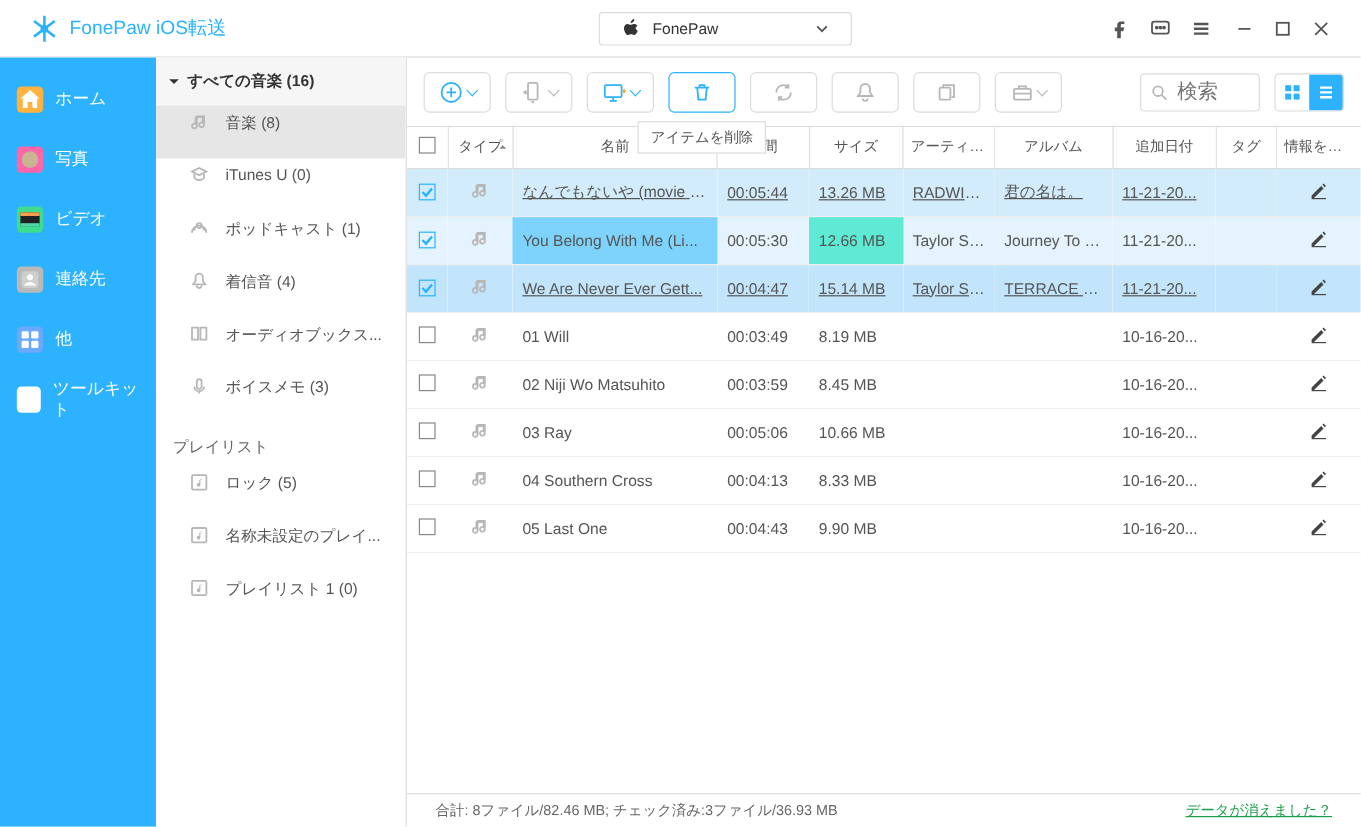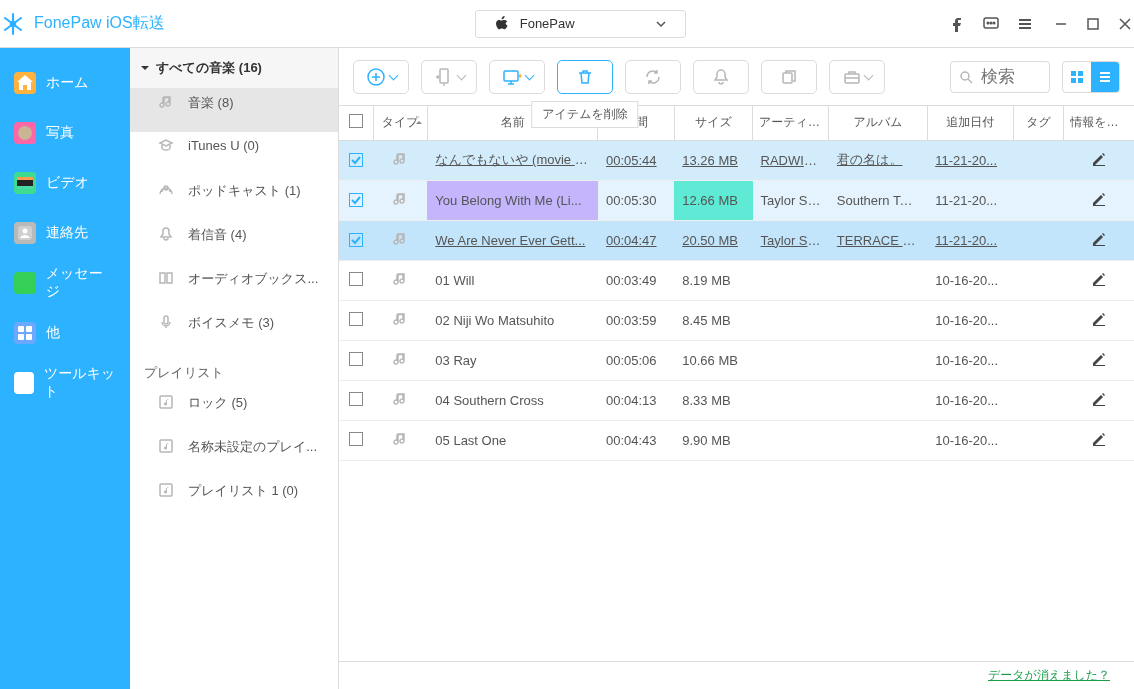--- a/index.html
+++ b/index.html
@@ -9,21 +9,21 @@
     --sel-blue:#c3e5fb;
     --border:#dcdcdc;
     --bg-gray:#f6f6f6;
     --gray-ico:#b7b7b7;
     --text:#4a4a4a;
     --text-light:#8c8c8c;
   }
   *{box-sizing:border-box;font-family:"Segoe UI","Meiryo",sans-serif;}
   body{margin:0;width:1134px;height:689px;overflow:hidden;background:#fff;color:var(--text);font-size:13px;}
   
-  .titlebar{height:48px;display:flex;align-items:center;padding:0 0;border-bottom:1px solid var(--border);}
+  .titlebar{height:48px;display:flex;align-items:center;padding:0 24px;border-bottom:1px solid var(--border);}
   .logo{display:flex;align-items:center;gap:8px;color:var(--blue);font-size:16px;font-weight:500;}
   .device-sel{flex:none;margin-left:310px;display:flex;align-items:center;gap:10px;padding:4px 18px;border:1px solid var(--border);border-radius:3px;cursor:pointer;color:#333;}
   .title-sp{flex:1;}
   .title-icons{display:flex;align-items:center;gap:16px;}
   .title-icons svg, .win-btn svg{stroke:#555;}
   .win-btns{display:flex;align-items:center;gap:14px;margin-left:18px;}
   .win-btn{width:18px;height:18px;display:flex;align-items:center;justify-content:center;cursor:pointer;}
   
   .layout{display:flex;height:calc(100% - 48px);}
   .nav{width:130px;background:var(--blue);color:#fff;display:flex;flex-direction:column;padding-top:10px;}
@@ -169,29 +169,20 @@
         <span class="nav-ico" style="background:#b9b9b9">
           <svg width="20" height="20" viewBox="0 0 20 20">
             <rect x="3" y="3" width="14" height="14" rx="3" fill="#cfcfcf"></rect>
             <circle cx="10" cy="8" r="2.5" fill="#fff"></circle>
             <path d="M5 15c1-2 3-3 5-3s4 1 5 3" fill="#fff"></path>
           </svg>
         </span>
         <span>連絡先</span>
       </div>
       <div class="nav-item">
-        <span class="nav-ico" style="background:#34d058">
-          <svg width="20" height="20" viewBox="0 0 20 20">
-            <rect x="2" y="3" width="16" height="12" rx="6" fill="#34d058"></rect>
-            <path d="M7 15l-2 3 5-3" fill="#34d058"></path>
-          </svg>
-        </span>
-        <span>メッセージ</span>
-      </div>
-      <div class="nav-item">
         <span class="nav-ico" style="background:#6aa9ff">
           <svg width="20" height="20" viewBox="0 0 20 20" fill="#fff">
             <rect x="3" y="3" width="6" height="6" rx="1"></rect>
             <rect x="11" y="3" width="6" height="6" rx="1"></rect>
             <rect x="3" y="11" width="6" height="6" rx="1"></rect>
             <rect x="11" y="11" width="6" height="6" rx="1"></rect>
           </svg>
         </span>
         <span>他</span>
       </div>
@@ -433,44 +424,44 @@
             </tr>
             <tr class="selected">
     <td style="text-align: center; background: rgb(228, 243, 253);"><span class="cb checked">
                   <svg width="10" height="10" viewBox="0 0 10 10" fill="none" stroke="currentColor" stroke-width="2">
                     <path d="M1 5l3 3 5-6"></path>
                   </svg>
                 </span></td>
     <td class="c-type" style="background: rgb(228, 243, 253);"><svg width="16" height="16" viewBox="0 0 16 16" fill="none" stroke="currentColor" stroke-width="1.5">
                   <path d="M6 3v8a2 2 0 1 1-1-1.7V4l7-1v7a2 2 0 1 1-1-1.7V3z"></path>
                 </svg></td>
-    <td style="background: #c4b5fd;">You Belong With Me (Li...</td>
+    <td style="background: #7dd3fc;">You Belong With Me (Li...</td>
     <td style="background: rgb(228, 243, 253);">00:05:30</td>
     <td style="background: #5eead4;">12.66 MB</td>
     <td style="background: rgb(228, 243, 253);">Taylor Sw...</td>
-    <td style="background: rgb(228, 243, 253);">Southern To F...</td>
+    <td style="background: rgb(228, 243, 253);">Journey To F...</td>
     <td style="background: rgb(228, 243, 253);">11-21-20...</td>
     <td style="background: rgb(228, 243, 253);"></td>
     <td style="text-align: center; background: rgb(228, 243, 253);"><span class="edit-ico"><svg width="16" height="16" viewBox="0 0 16 16" fill="currentColor">
                     <path d="M2 12l8-8 2 2-8 8H2v-2zM11 3l1-1 2 2-1 1z"></path>
                     <rect x="2" y="14" width="12" height="1"></rect>
                   </svg></span></td>
             </tr>
             <tr class="selected2">
     <td style="text-align: center; background: var(--sel-blue);"><span class="cb checked">
                   <svg width="10" height="10" viewBox="0 0 10 10" fill="none" stroke="currentColor" stroke-width="2">
                     <path d="M1 5l3 3 5-6"></path>
                   </svg>
                 </span></td>
     <td class="c-type" style="background: var(--sel-blue);"><svg width="16" height="16" viewBox="0 0 16 16" fill="none" stroke="currentColor" stroke-width="1.5">
                   <path d="M6 3v8a2 2 0 1 1-1-1.7V4l7-1v7a2 2 0 1 1-1-1.7V3z"></path>
                 </svg></td>
     <td style="background: var(--sel-blue);">We Are Never Ever Gett...</td>
     <td style="background: var(--sel-blue);">00:04:47</td>
-    <td style="background: var(--sel-blue);">20.50 MB</td>
+    <td style="background: var(--sel-blue);">15.14 MB</td>
     <td style="background: var(--sel-blue);">Taylor Sw...</td>
     <td style="background: var(--sel-blue);">TERRACE HO...</td>
     <td style="background: var(--sel-blue);">11-21-20...</td>
     <td style="background: var(--sel-blue);"></td>
     <td style="text-align: center; background: var(--sel-blue);"><span class="edit-ico"><svg width="16" height="16" viewBox="0 0 16 16" fill="currentColor">
                     <path d="M2 12l8-8 2 2-8 8H2v-2zM11 3l1-1 2 2-1 1z"></path>
                     <rect x="2" y="14" width="12" height="1"></rect>
                   </svg></span></td>
             </tr>
             <tr class="">
@@ -556,16 +547,17 @@
     <td style="text-align:center"><span class="edit-ico"><svg width="16" height="16" viewBox="0 0 16 16" fill="currentColor">
                     <path d="M2 12l8-8 2 2-8 8H2v-2zM11 3l1-1 2 2-1 1z"></path>
                     <rect x="2" y="14" width="12" height="1"></rect>
                   </svg></span></td>
             </tr>
           </tbody>
       </table>
     </div>
 
     <div class="status">
+      <span>合計: 8ファイル/82.46 MB; チェック済み:3ファイル/36.93 MB</span>
       <a>データが消えました？</a>
     </div>
   </div>
 </div>
 
 </body></html>

